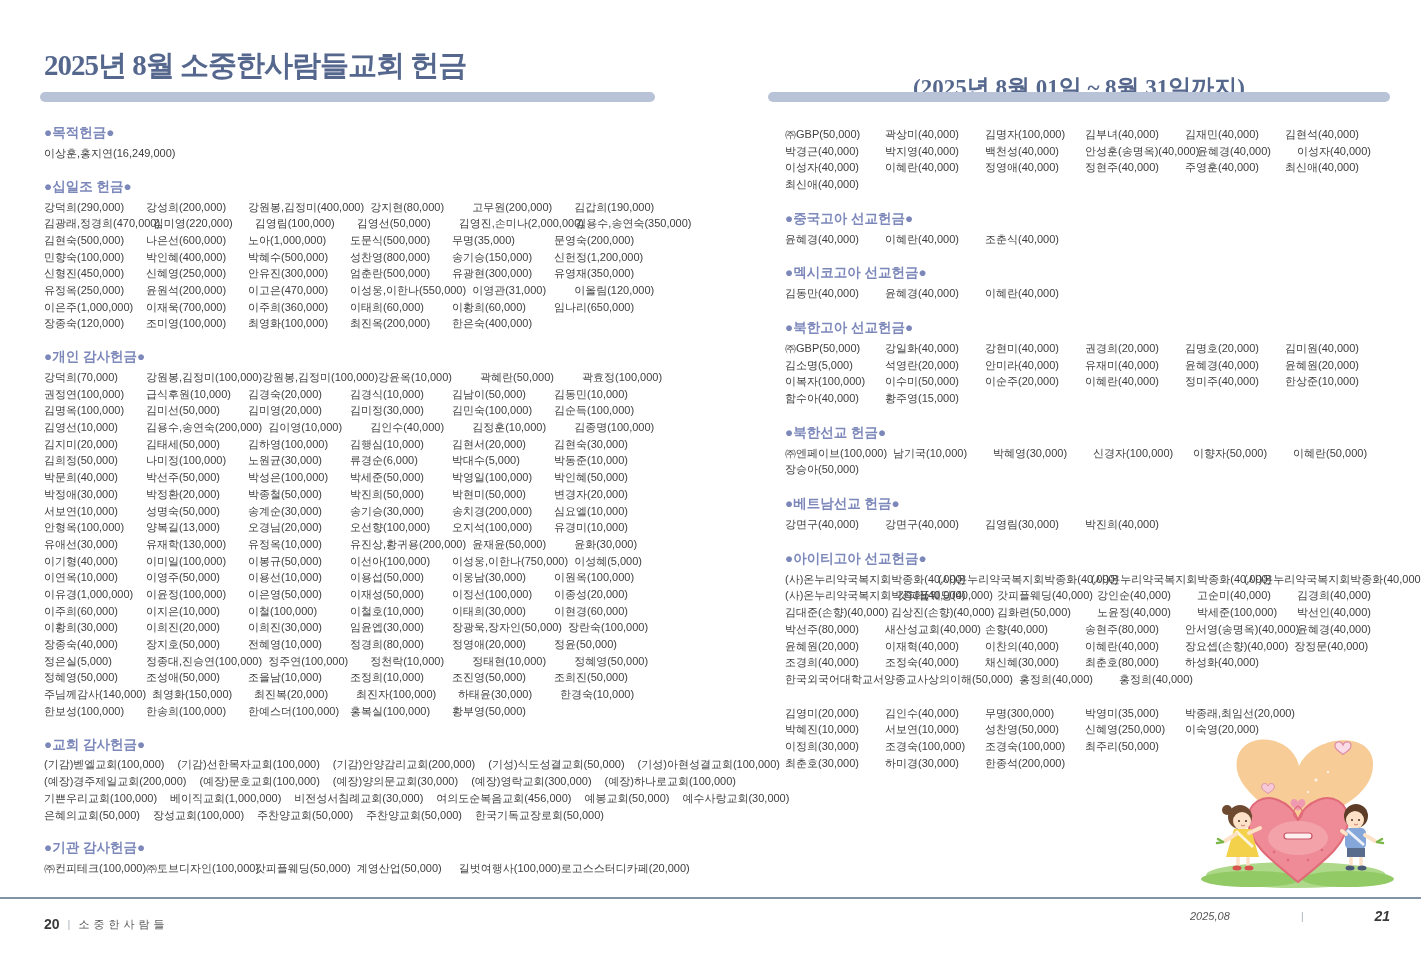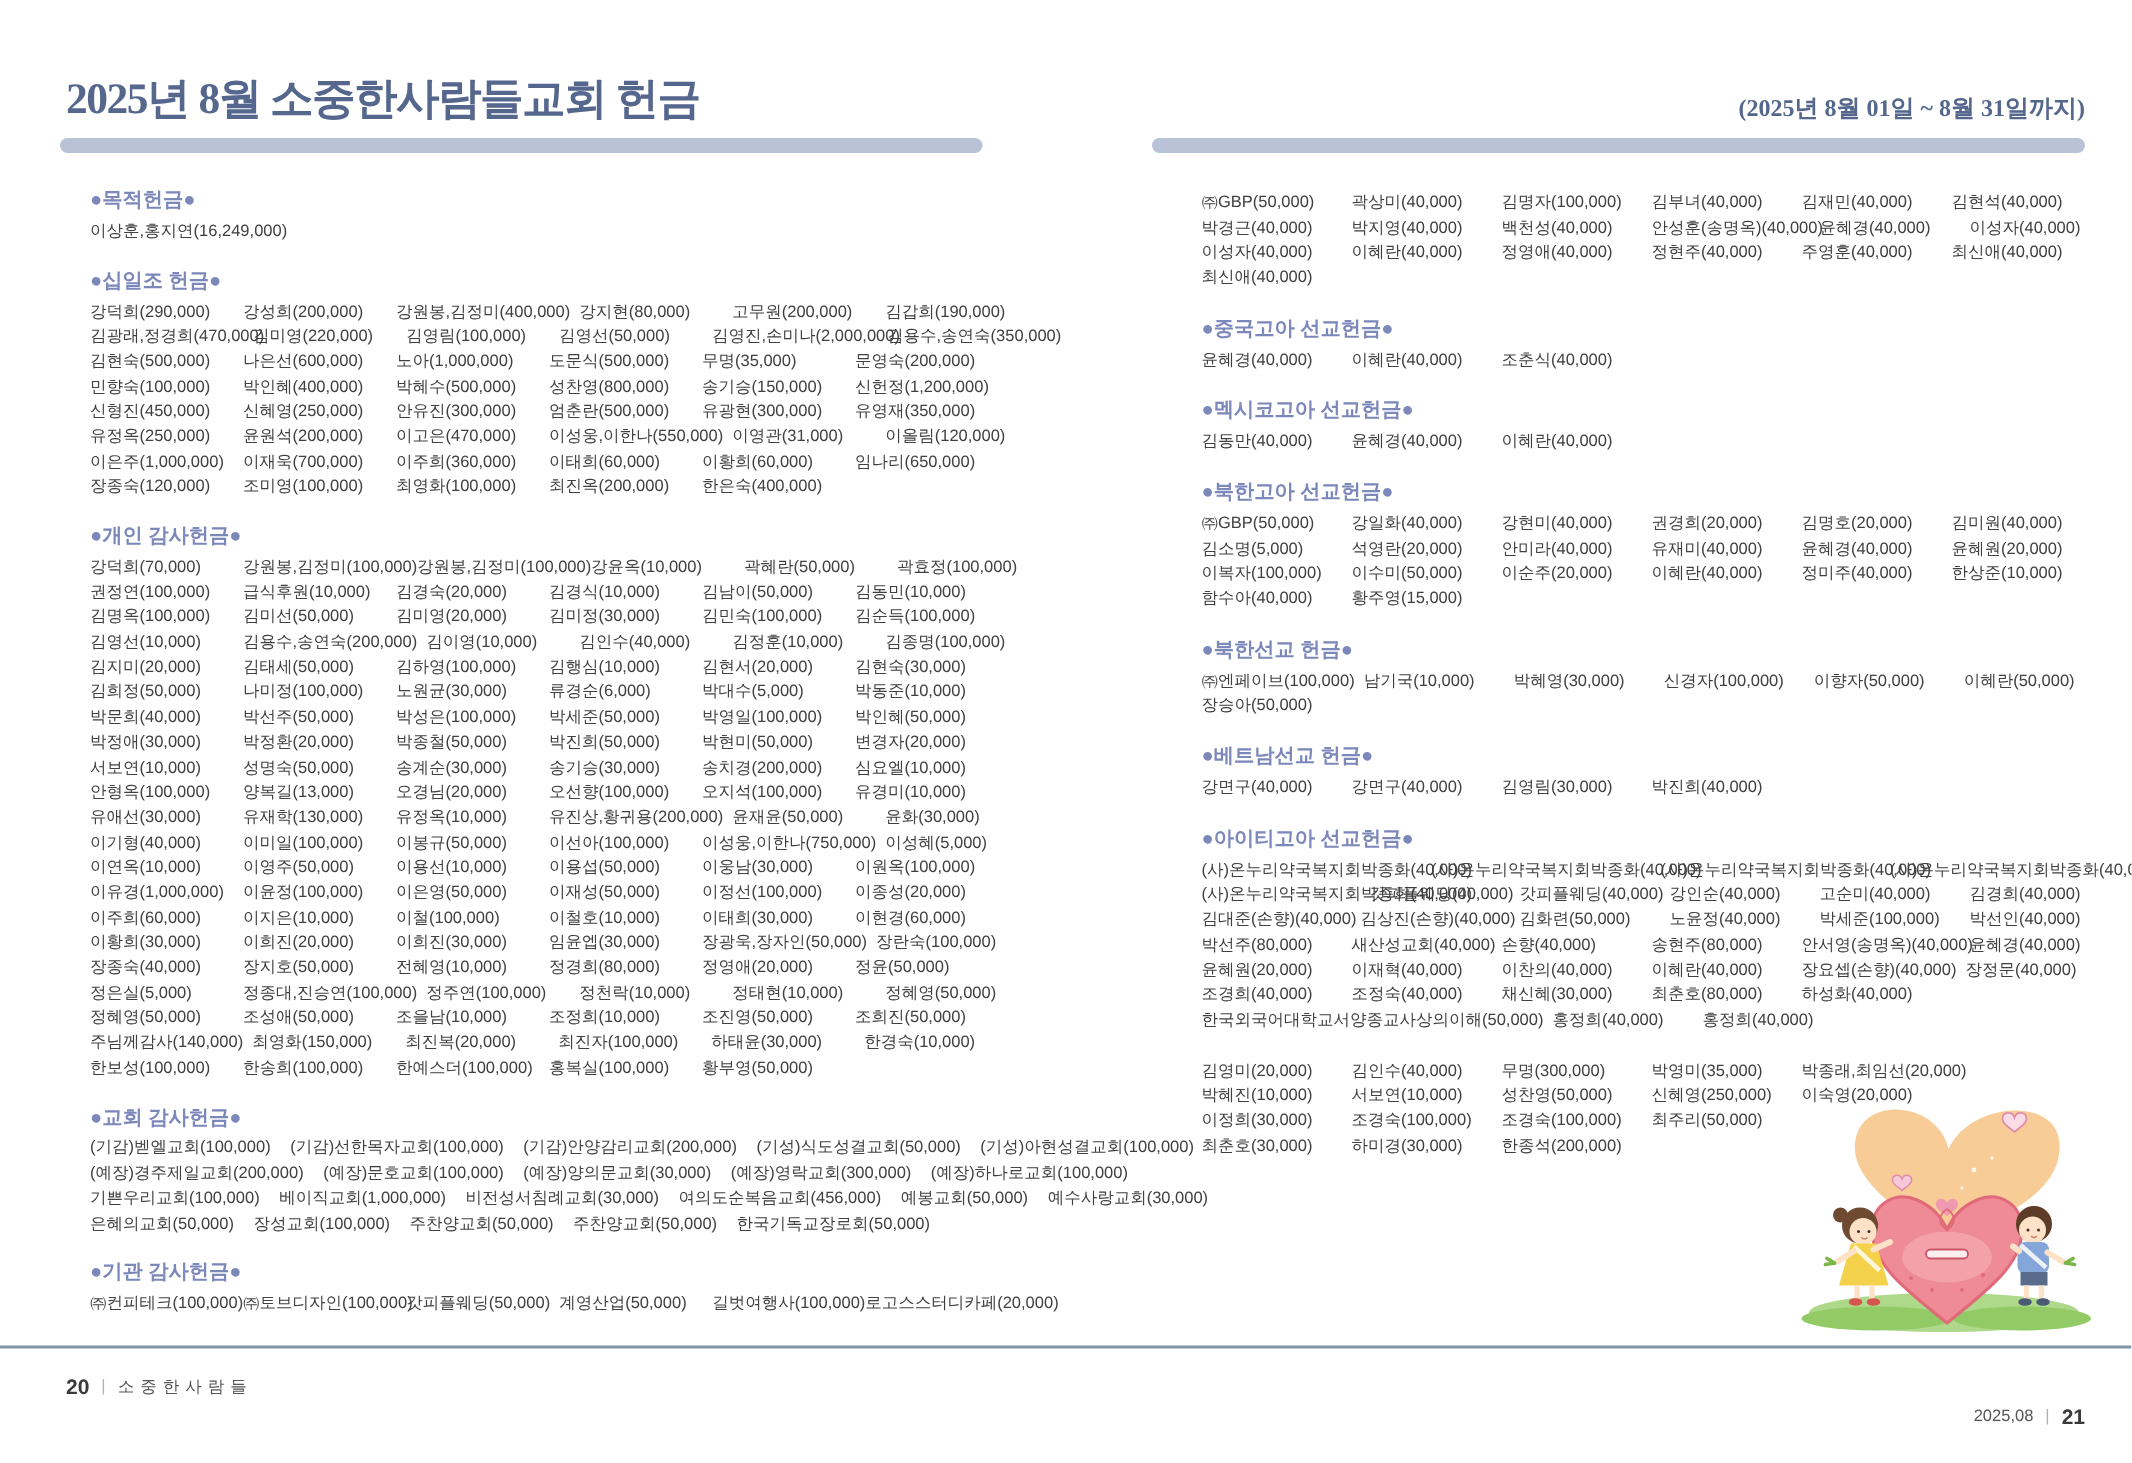--- a/index.html
+++ b/index.html
@@ -12,44 +12,44 @@
   body{
     width:1421px;height:975px;position:relative;background:#ffffff;
     font-family:"Liberation Sans",sans-serif;overflow:hidden;
   }
   .page-title{
     position:absolute;left:44px;top:46px;
     font-family:"Liberation Serif",serif;font-weight:bold;
     font-size:29px;letter-spacing:-1px;color:var(--c-title);white-space:nowrap;
   }
   .date-range{
-    position:absolute;left:768px;top:62px;width:622px;text-align:right;
+    position:absolute;left:768px;top:72px;width:622px;text-align:center;
     font-family:"Liberation Serif",serif;font-weight:bold;
-    font-size:16px;color:var(--c-title);white-space:nowrap;
+    font-size:23px;color:var(--c-title);white-space:nowrap;
   }
   .bar{position:absolute;top:92px;height:10px;border-radius:6px;background:var(--c-bar);}
   .bar.left{left:40px;width:615px;}
   .bar.right{left:768px;width:622px;}
-  .mount{position:absolute;margin-left:16px;}
+  .mount{position:absolute;}
   .mount.left{left:44px;top:124px;width:640px;}
   .mount.right{left:785px;top:126px;width:612px;}
   .section{margin-bottom:16px;}
   .mount.right .section{margin-bottom:17px;}
   .section-title{
     color:var(--c-section);font-weight:bold;font-size:13.5px;
     margin-bottom:3px;white-space:nowrap;
   }
   .row{display:flex;height:16.7px;align-items:center;}
   .item{font-size:11px;color:var(--c-body);white-space:nowrap;}
   .row.grid .item{min-width:102px;padding-right:6px;box-sizing:border-box;}
   .mount.right .row.grid .item{min-width:100px;}
   .row.flow .item{margin-right:13px;}
   .footer-rule{position:absolute;left:0;top:897px;width:1421px;height:2px;background:#8093a7;}
   .footer-left{position:absolute;left:44px;top:916px;display:flex;align-items:center;}
-  .footer-right{position:absolute;left:1190px;top:936px;width:200px;display:flex;align-items:center;justify-content:flex-end;}
+  .footer-right{position:absolute;left:1190px;top:908px;width:200px;display:flex;align-items:center;justify-content:space-between;font-style:italic;}
   .pagenum{font-size:14px;color:#3a3a3a;font-weight:bold;}
   .footer-sep{color:#aab4bd;margin:0 8px;font-size:11px;}
   .footer-label{font-size:11px;color:#555;letter-spacing:4px;}
   .footer-issue{font-size:11px;color:#555;}
   .illustration{position:absolute;left:1196px;top:714px;width:205px;height:178px;}
 </style>
 </head>
 <body>
 
 <div class="page-title">2025년 8월 소중한사람들교회 헌금</div>

